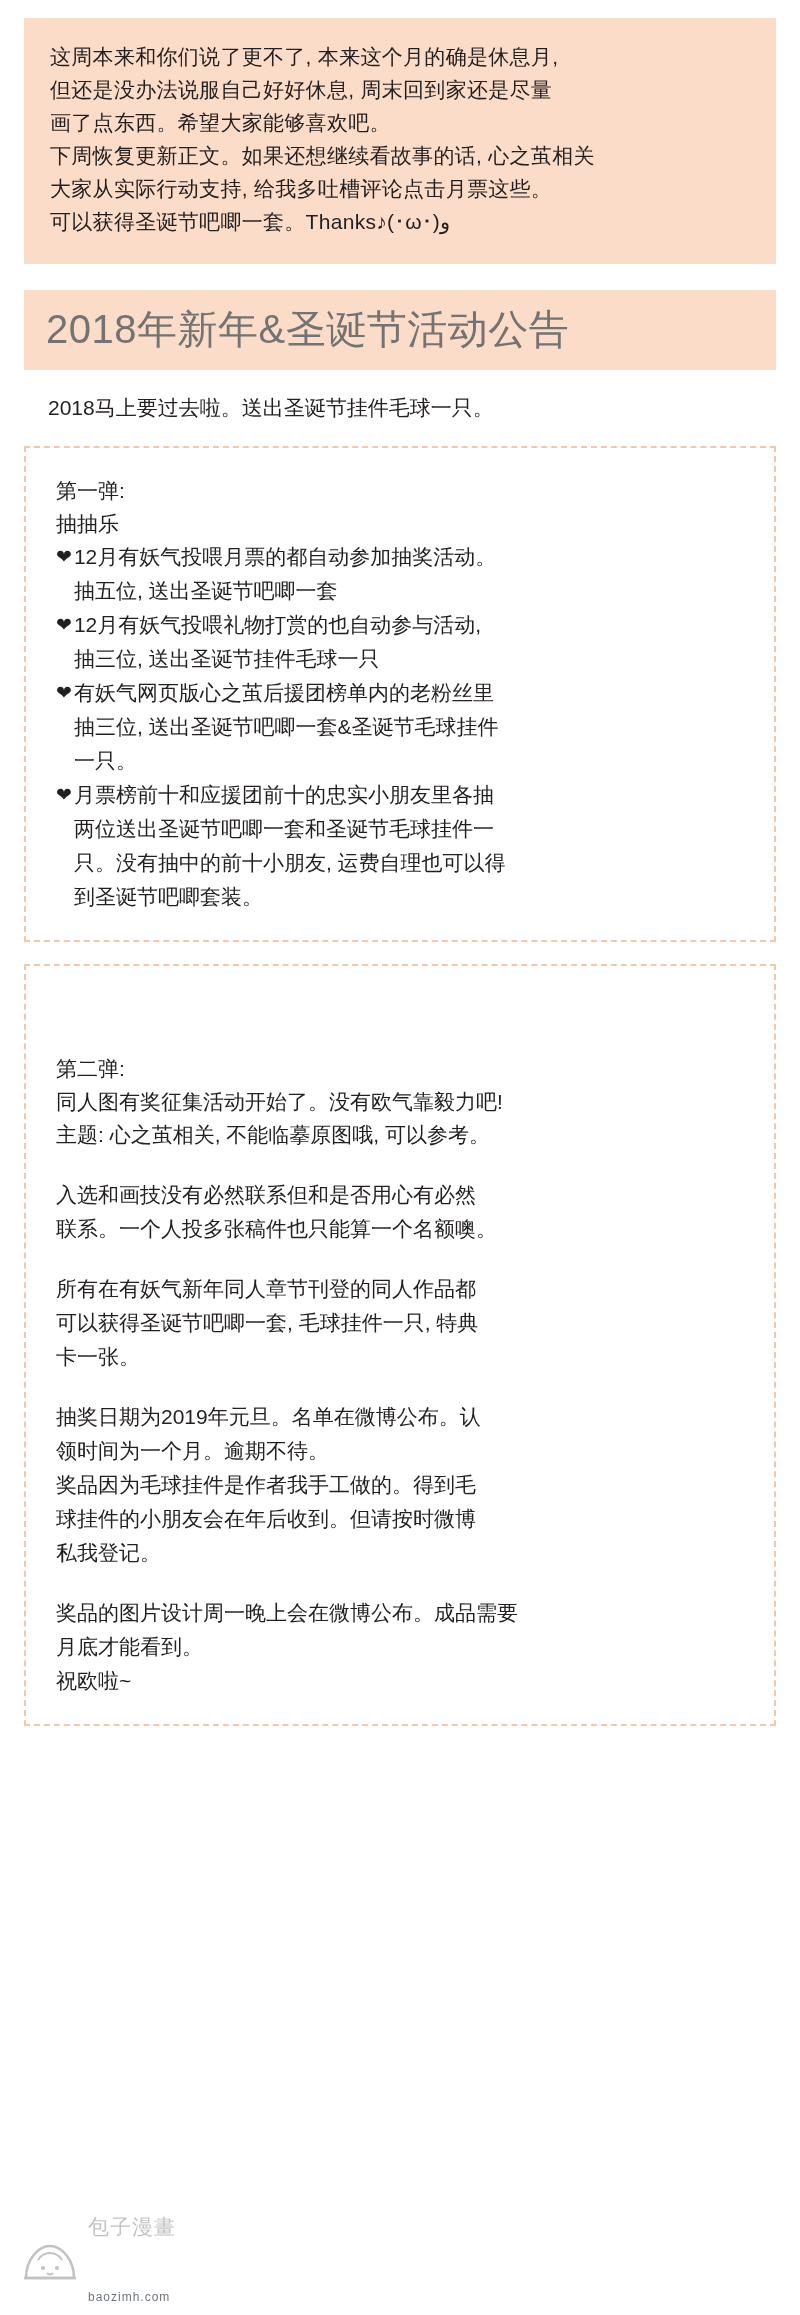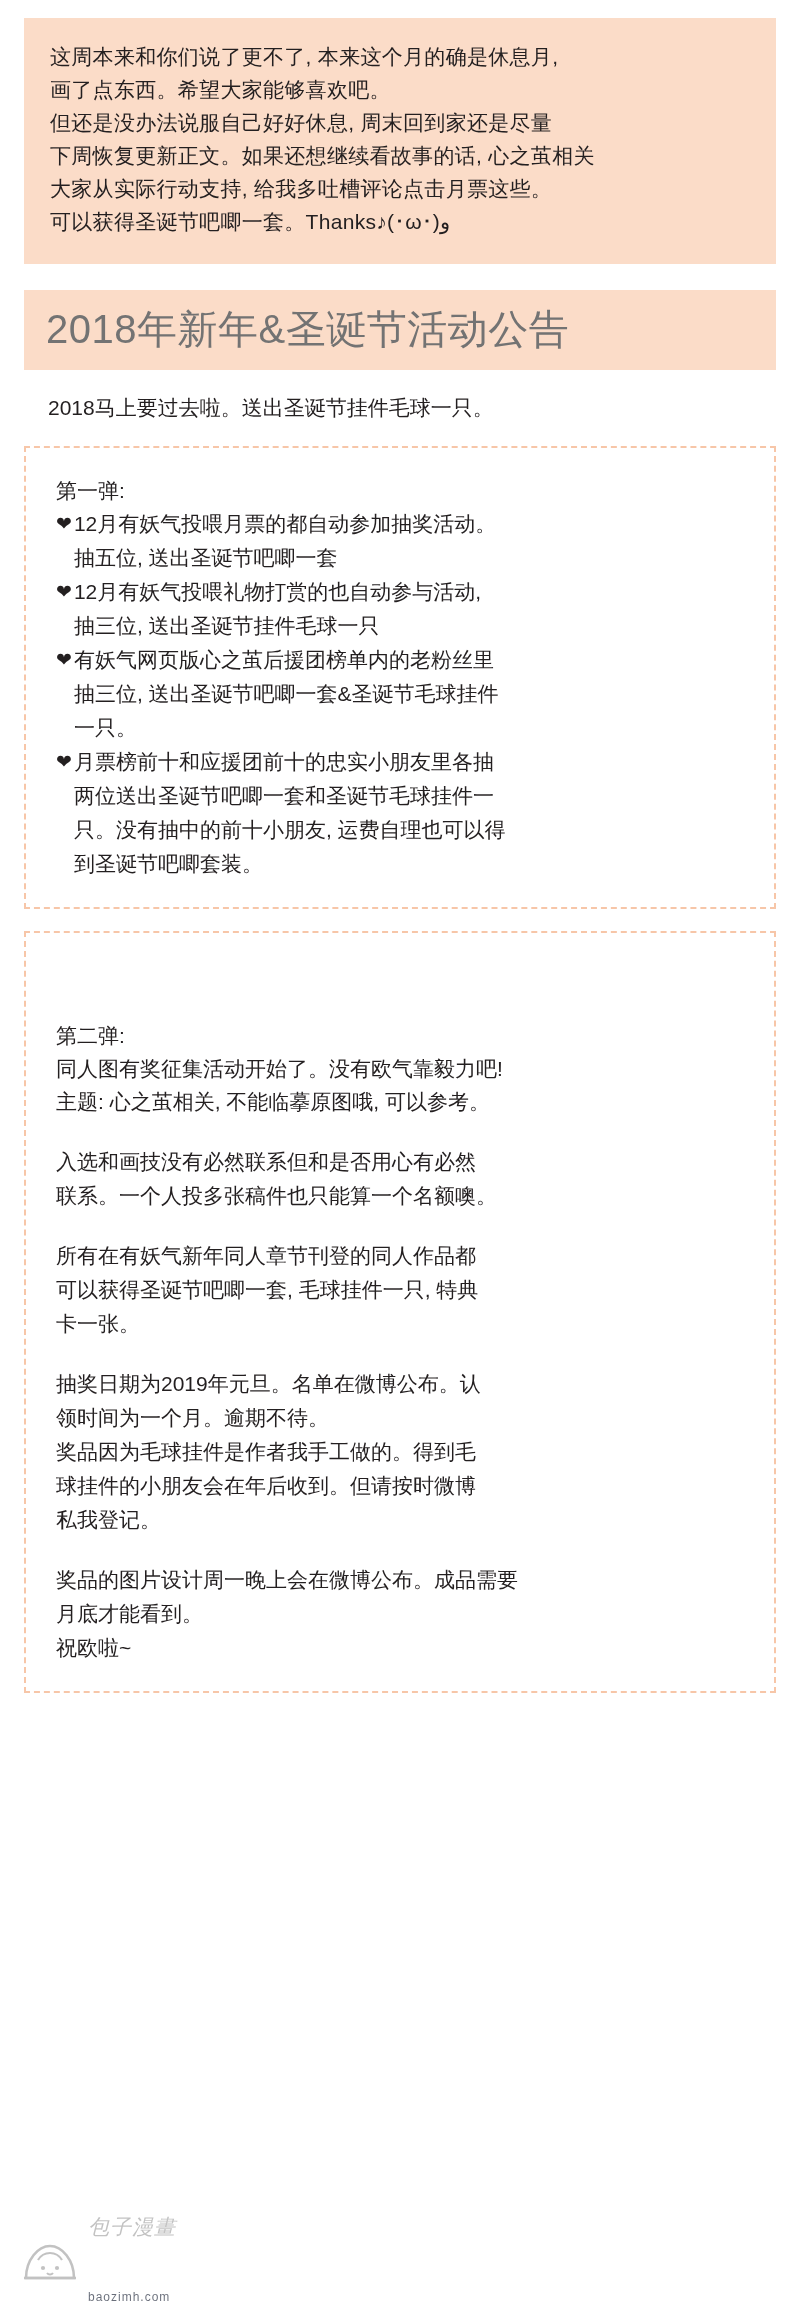--- a/index.html
+++ b/index.html
@@ -122,52 +122,52 @@
   .wm-text {
     display: flex;
     flex-direction: column;
     justify-content: center;
   }
   .wm-cn {
     font-size: 21px;
     color: #9e9e9e;
     line-height: 24px;
     letter-spacing: 1px;
-    font-style: italic;
   }
   .wm-en {
     font-size: 12px;
     color: #0f172a;
     line-height: 20px;
     letter-spacing: 1px;
     margin-top: 48px;
   }
 </style>
 </head>
 <body>
 
 <div class="page">
 
   <div class="note-block">
     <div class="note-line">这周本来和你们说了更不了, 本来这个月的确是休息月,</div>
+    <div class="note-line">但还是没办法说服自己好好休息, 周末回到家还是尽量</div>
     <div class="note-line">画了点东西。希望大家能够喜欢吧。</div>
-    <div class="note-line">但还是没办法说服自己好好休息, 周末回到家还是尽量</div>
     <div class="note-line">下周恢复更新正文。如果还想继续看故事的话, 心之茧相关</div>
     <div class="note-line">大家从实际行动支持, 给我多吐槽评论点击月票这些。</div>
     <div class="note-line">可以获得圣诞节吧唧一套。Thanks♪(･ω･)ﻭ</div>
   </div>
 
   <div class="title-banner">
     <div class="title-text">2018年新年&amp;圣诞节活动公告</div>
   </div>
 
   <div class="intro">2018马上要过去啦。送出圣诞节挂件毛球一只。</div>
 
   <div class="dashed-box">
     <div class="sec-head">第一弹:</div>
+    <div class="sec-head">抽抽乐</div>
 
     <div class="bullet-row">
       <span class="bullet-mark">❤</span>
       <span class="bullet-text">12月有妖气投喂月票的都自动参加抽奖活动。
 抽五位, 送出圣诞节吧唧一套</span>
     </div>
     <div class="bullet-row">
       <span class="bullet-mark">❤</span>
       <span class="bullet-text">12月有妖气投喂礼物打赏的也自动参与活动,
 抽三位, 送出圣诞节挂件毛球一只</span>

